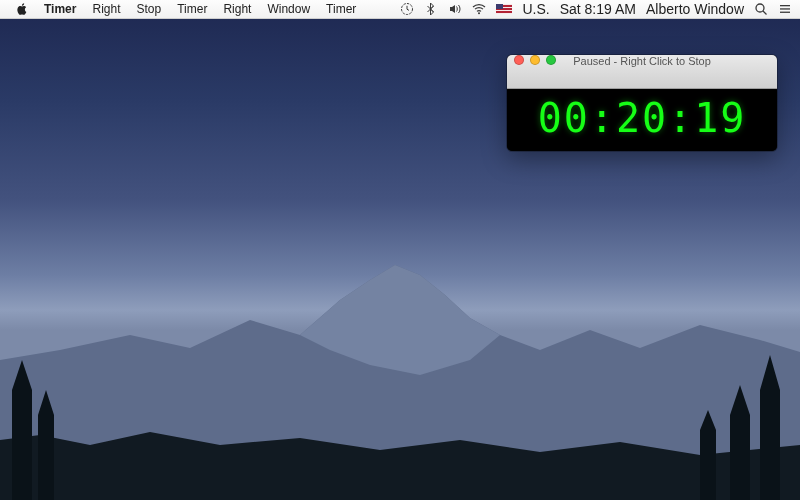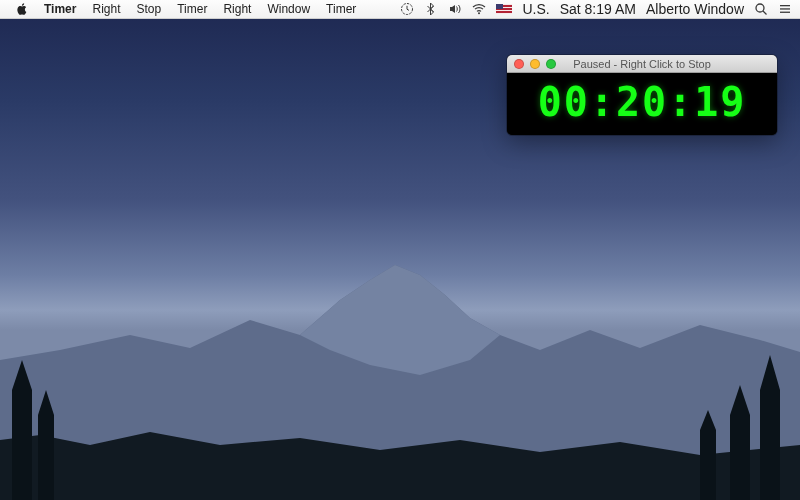--- a/index.html
+++ b/index.html
@@ -62,35 +62,35 @@
     .right .text { font-size: 14px; }
 
     
     .timer-window {
       position: absolute; left: 507px; top: 55px; width: 270px;
       box-shadow: 0 8px 25px rgba(0,0,0,.35), 0 0 0 1px rgba(0,0,0,.25);
       border-radius: 5px; overflow: hidden;
       background: #111;
     }
     .titlebar {
-      height: 18px; background: linear-gradient(#e9e9e9, #cfcfcf);
+      height: 34px; background: linear-gradient(#e9e9e9, #cfcfcf);
       border-bottom: 1px solid #9d9d9d;
-      display: flex; align-items: center; position: relative;
+      display: flex; position: relative;
       font-size: 11px; color: #555;
     }
     .traffic { display: flex; gap: 6px; padding-left: 7px; }
     .dot { width: 10px; height: 10px; border-radius: 50%; border: .5px solid rgba(0,0,0,.2); }
     .dot.red { background: #ff5f57; }
     .dot.yellow { background: #febc2e; }
     .dot.green { background: #28c840; }
     .titlebar .title { position: absolute; left: 0; right: 0; text-align: center; pointer-events: none; }
     .timer-body {
       background: #000; padding: 6px 10px 10px;
       font-family: "Menlo", "Consolas", monospace;
-      font-weight: bold; font-size: 40px; letter-spacing: 2px;
+      font-weight: normal; font-size: 40px; letter-spacing: 2px;
       color: #16ff16;
       text-align: center;
       text-shadow: 0 0 6px rgba(22,255,22,.4);
     }
   </style>
 </head>
 <body>
 
 <div class="desktop">
   <div class="mountains">

